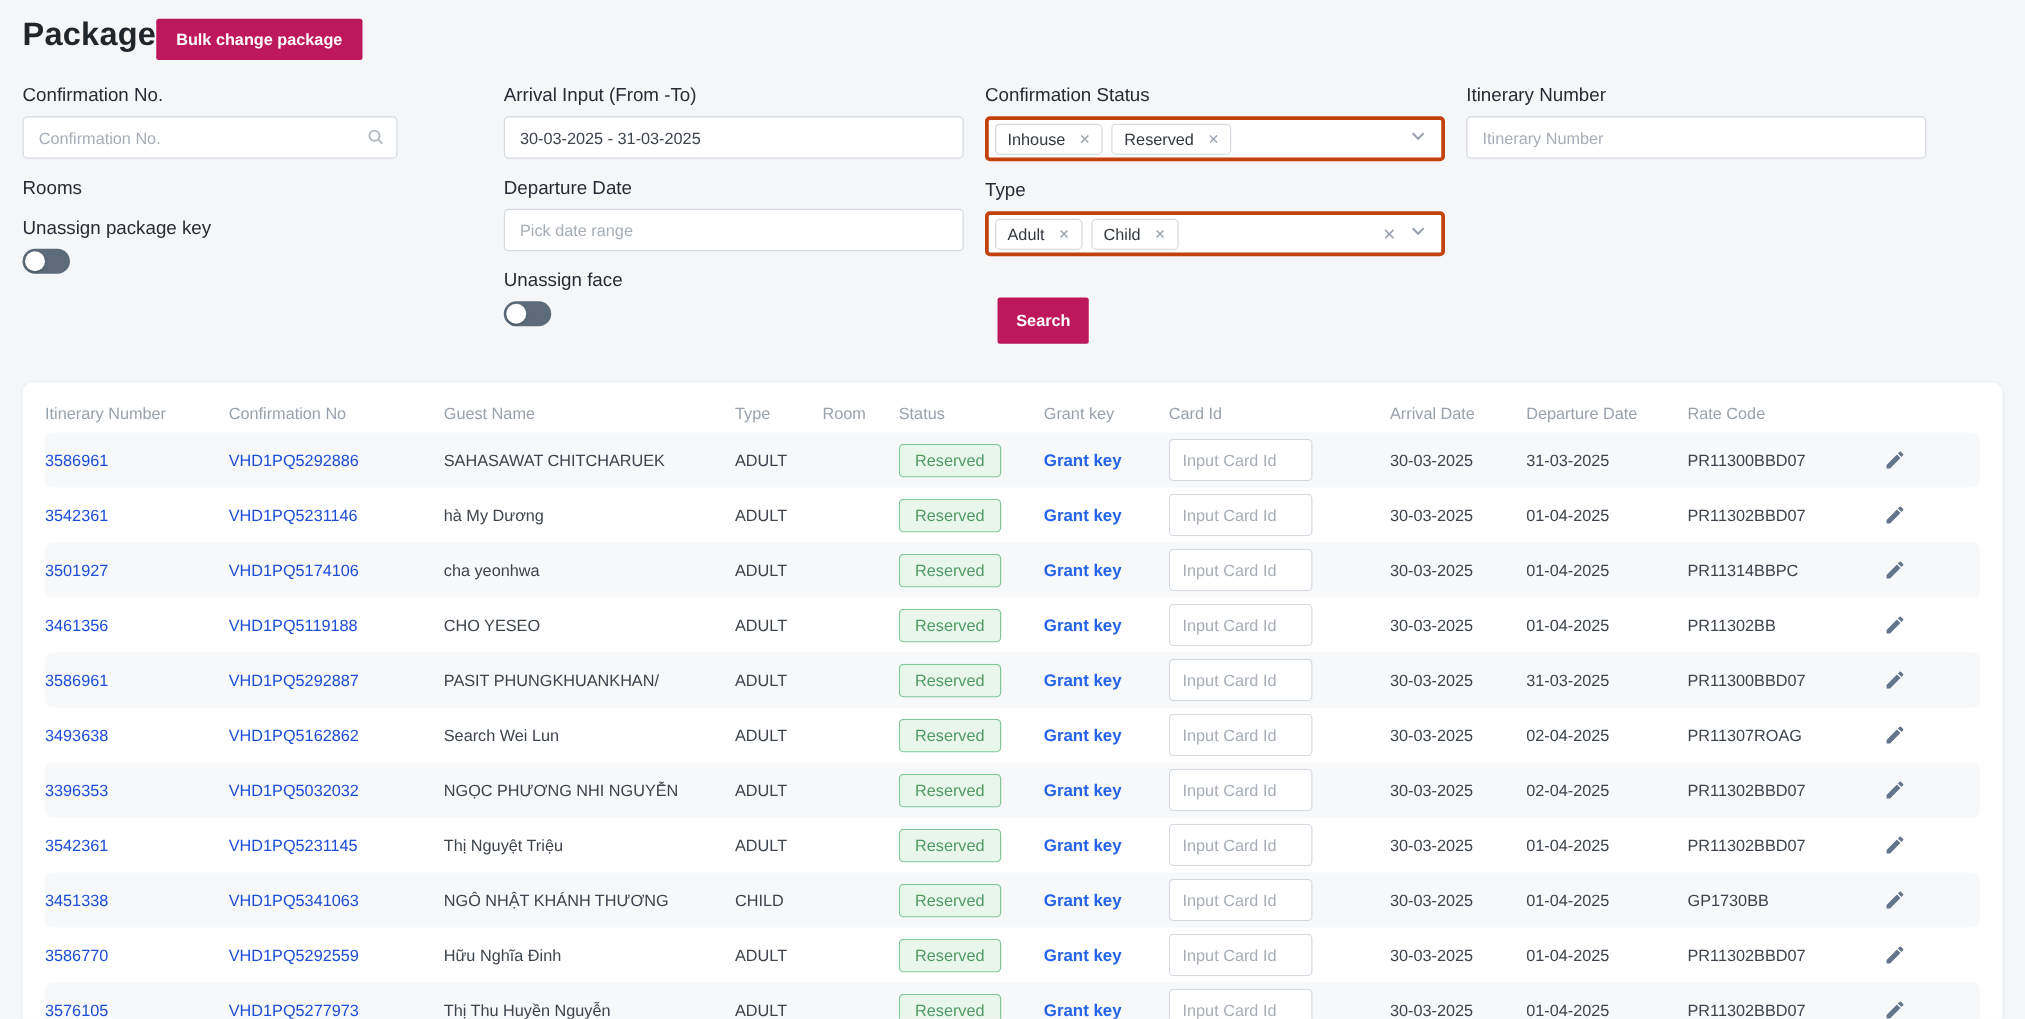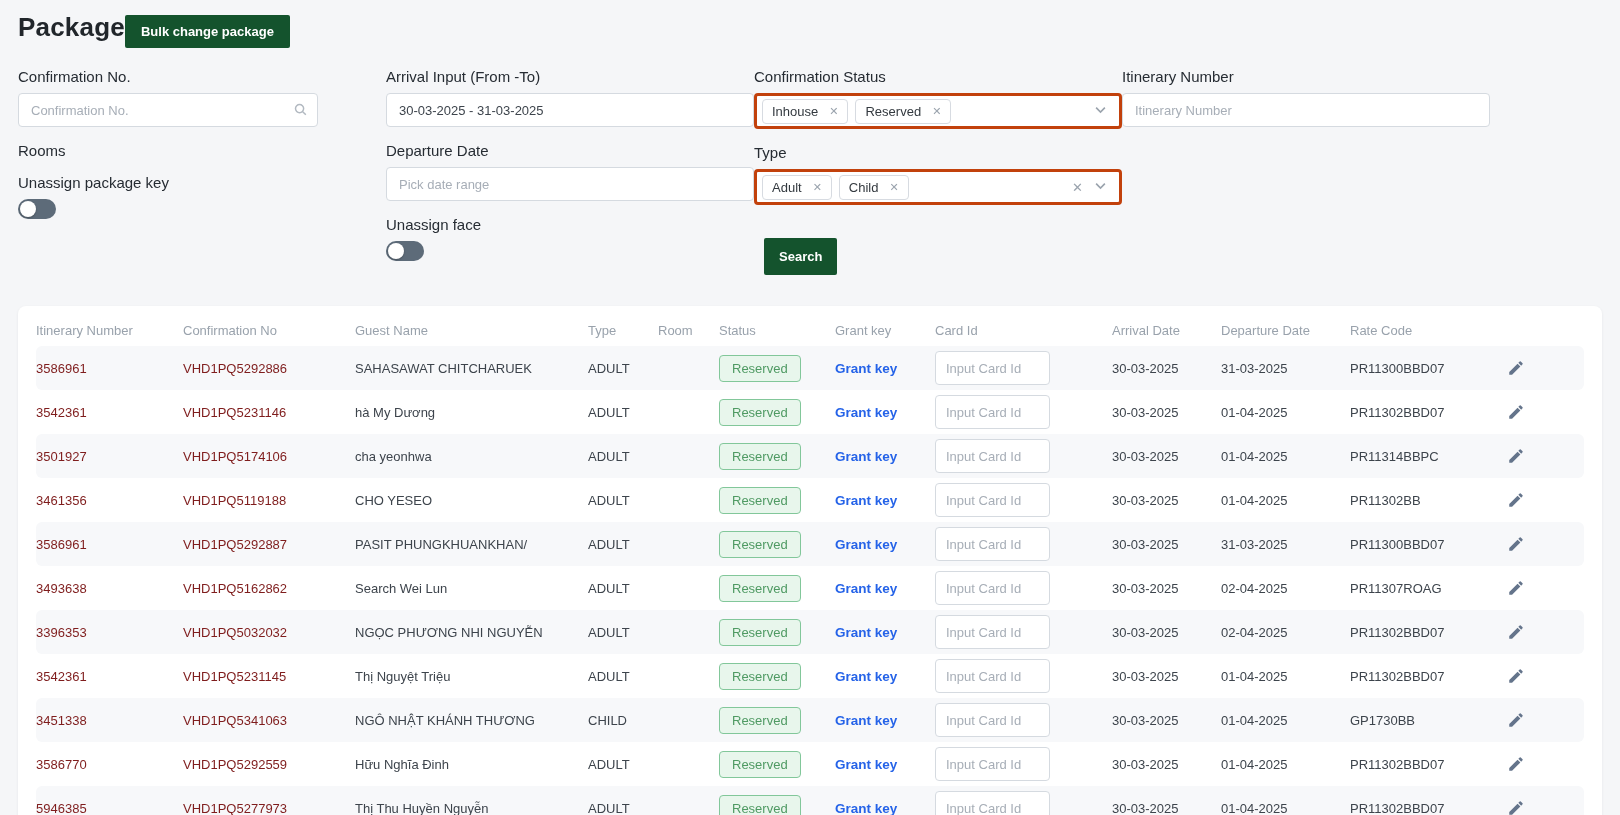--- a/index.html
+++ b/index.html
@@ -6,26 +6,26 @@
   html, body {
     width: 1620px; height: 815px; overflow: hidden;
     background: #f5f6f8;
     font-family: "Liberation Sans", sans-serif;
     color: #3d444c;
   }
   
   .topbar { display: flex; justify-content: flex-start; align-items: flex-start; padding: 12px 28px 0 18px; }
   .page-title { font-size: 26px; font-weight: 600; color: #21262b; letter-spacing: .2px; }
   .btn-teal {
-    background: #14532d; color: #fff; border: none; border-radius: 2px;
+    background: #be185d; color: #fff; border: none; border-radius: 2px;
     font-size: 13px; font-weight: 700; cursor: pointer; font-family: inherit;
   }
   .btn-bulk { padding: 9px 16px; margin-top: 3px; }
   
-  .filters { display: grid; grid-template-columns: repeat(4, 368px); column-gap: 0; padding: 0 18px; margin-top: 20px; }
+  .filters { display: grid; grid-template-columns: repeat(4, 368px); column-gap: 17px; padding: 0 18px; margin-top: 20px; }
   .flabel { font-size: 15px; color: #262c33; margin-bottom: 8px; }
   .fgroup { margin-bottom: 15px; }
   .finput {
     width: 100%; height: 34px; background: #fff; border: 1px solid #d5dae0; border-radius: 4px;
     padding: 0 12px; font-size: 13px; color: #3d444c; font-family: inherit; outline: none;
   }
   .finput::placeholder { color: #a7aeb7; }
   .input-wrap { position: relative; }
   .input-wrap .search-ico { position: absolute; right: 10px; top: 9px; }
   .w300 { width: 300px; }
@@ -49,21 +49,21 @@
   .card {
     margin: 30px 18px 0 18px; width: 1584px; background: #fff; border-radius: 8px;
     box-shadow: 0 1px 3px rgba(16,24,40,.07); padding: 8px 18px 20px 18px; min-height: 540px;
   }
   .grid-row { display: grid; grid-template-columns: 147px 172px 233px 70px 61px 116px 100px 177px 109px 129px 155px 1fr; align-items: center; }
   .thead { height: 32px; }
   .th { font-size: 13px; color: #99a2ac; white-space: nowrap; }
   .trow { height: 44px; border-radius: 6px; }
   .trow:nth-child(odd) { background: #f7f8fa; }
   .td { font-size: 13px; color: #3d444c; white-space: nowrap; overflow: hidden; }
-  .link { color: #7f1d1d; text-decoration: none; cursor: pointer; }
+  .link { color: #1d4ed8; text-decoration: none; cursor: pointer; }
   .grant { color: #2563e8; font-weight: 700; text-decoration: none; cursor: pointer; font-size: 13.5px; }
   .badge {
     display: inline-block; background: #e8f6ec; border: 1px solid #82c79a; color: #4f9a63;
     border-radius: 4px; padding: 5px 12px; font-size: 13px;
   }
   .cardid {
     width: 115px; height: 34px; background: #fff; border: 1px solid #d5dae0; border-radius: 4px;
     padding: 0 10px; font-size: 13px; font-family: inherit; color: #0369a1; outline: none;
   }
   .cardid::placeholder { color: #a7aeb7; }
@@ -377,21 +377,21 @@
     <div class="td">01-04-2025</div>
     <div class="td">PR11302BBD07</div>
     <div class="td"><span class="editbtn">
       <svg width="18" height="18" viewBox="0 0 24 24">
               <path fill="#64748b" d="M3 17.25V21h3.75L17.81 9.94l-3.75-3.75L3 17.25zM20.71 7.04c.39-.39.39-1.02 0-1.41l-2.34-2.34a.9959.9959 0 0 0-1.41 0l-1.83 1.83 3.75 3.75 1.83-1.83z"></path>
             </svg>
     </span></div>
   </div>
 
   <div class="grid-row trow">
-    <div class="td"><a class="link">5946385</a></div>
+    <div class="td"><a class="link">3576105</a></div>
     <div class="td"><a class="link">VHD1PQ5277973</a></div>
     <div class="td">Thị Thu Huyền Nguyễn</div>
     <div class="td">ADULT</div>
     <div class="td"></div>
     <div class="td"><span class="badge">Reserved</span></div>
     <div class="td"><a class="grant">Grant key</a></div>
     <div class="td"><input class="cardid" placeholder="Input Card Id" style=""></div>
     <div class="td">30-03-2025</div>
     <div class="td">01-04-2025</div>
     <div class="td">PR11302BBD07</div>

